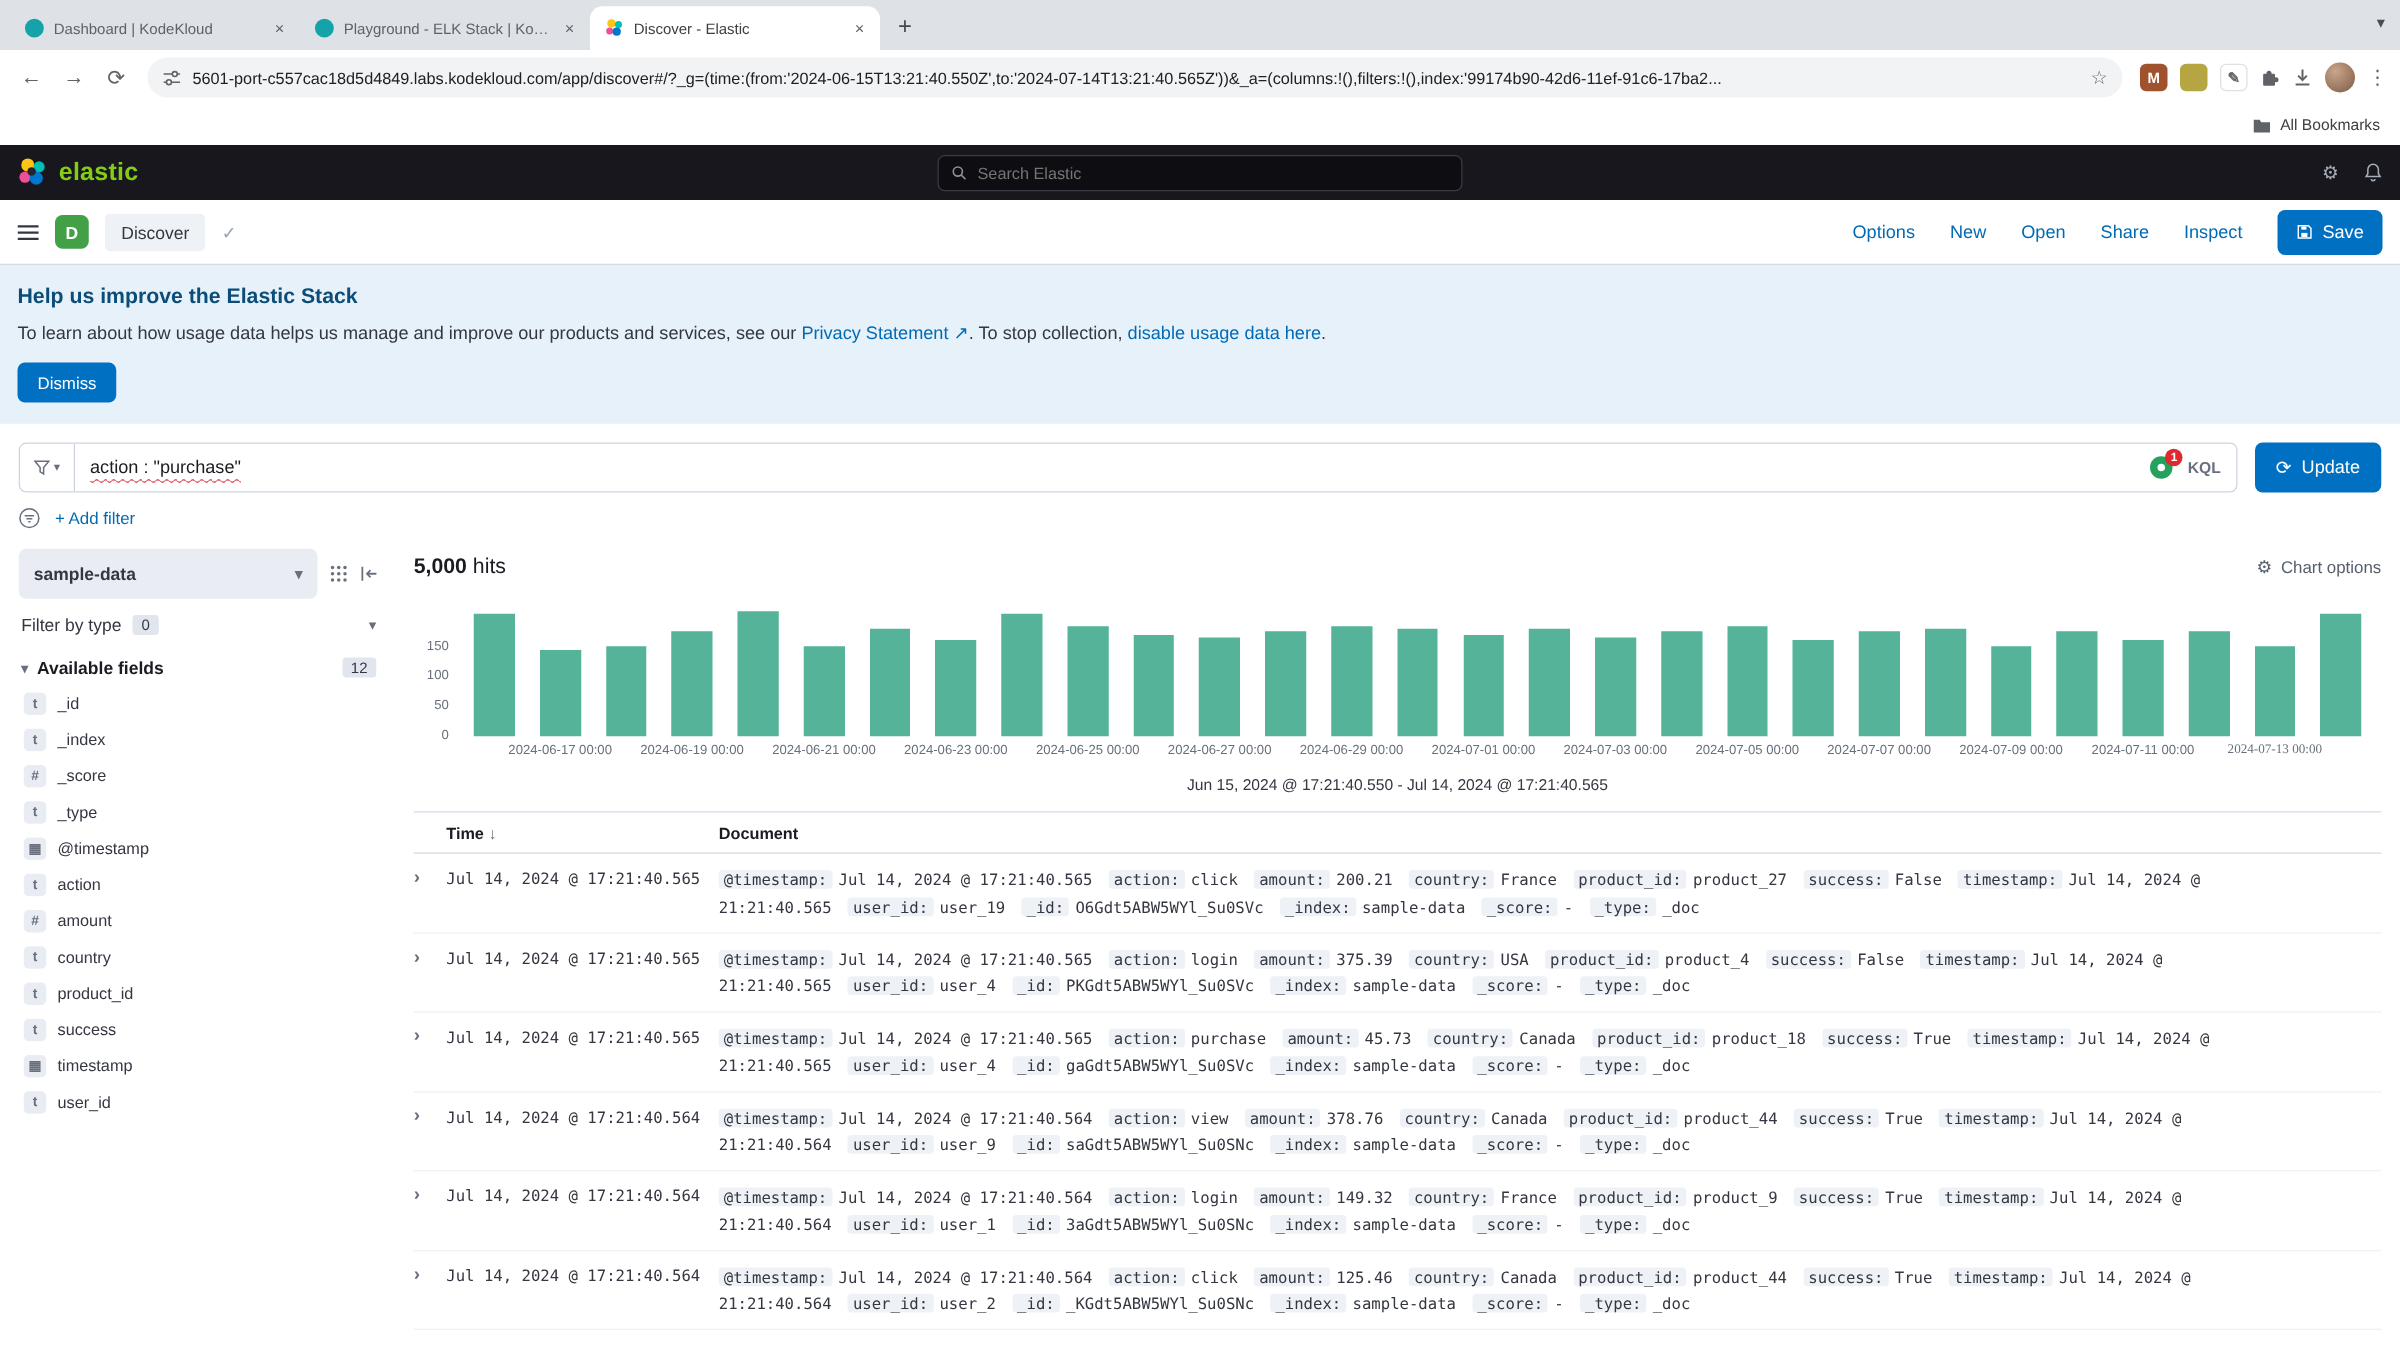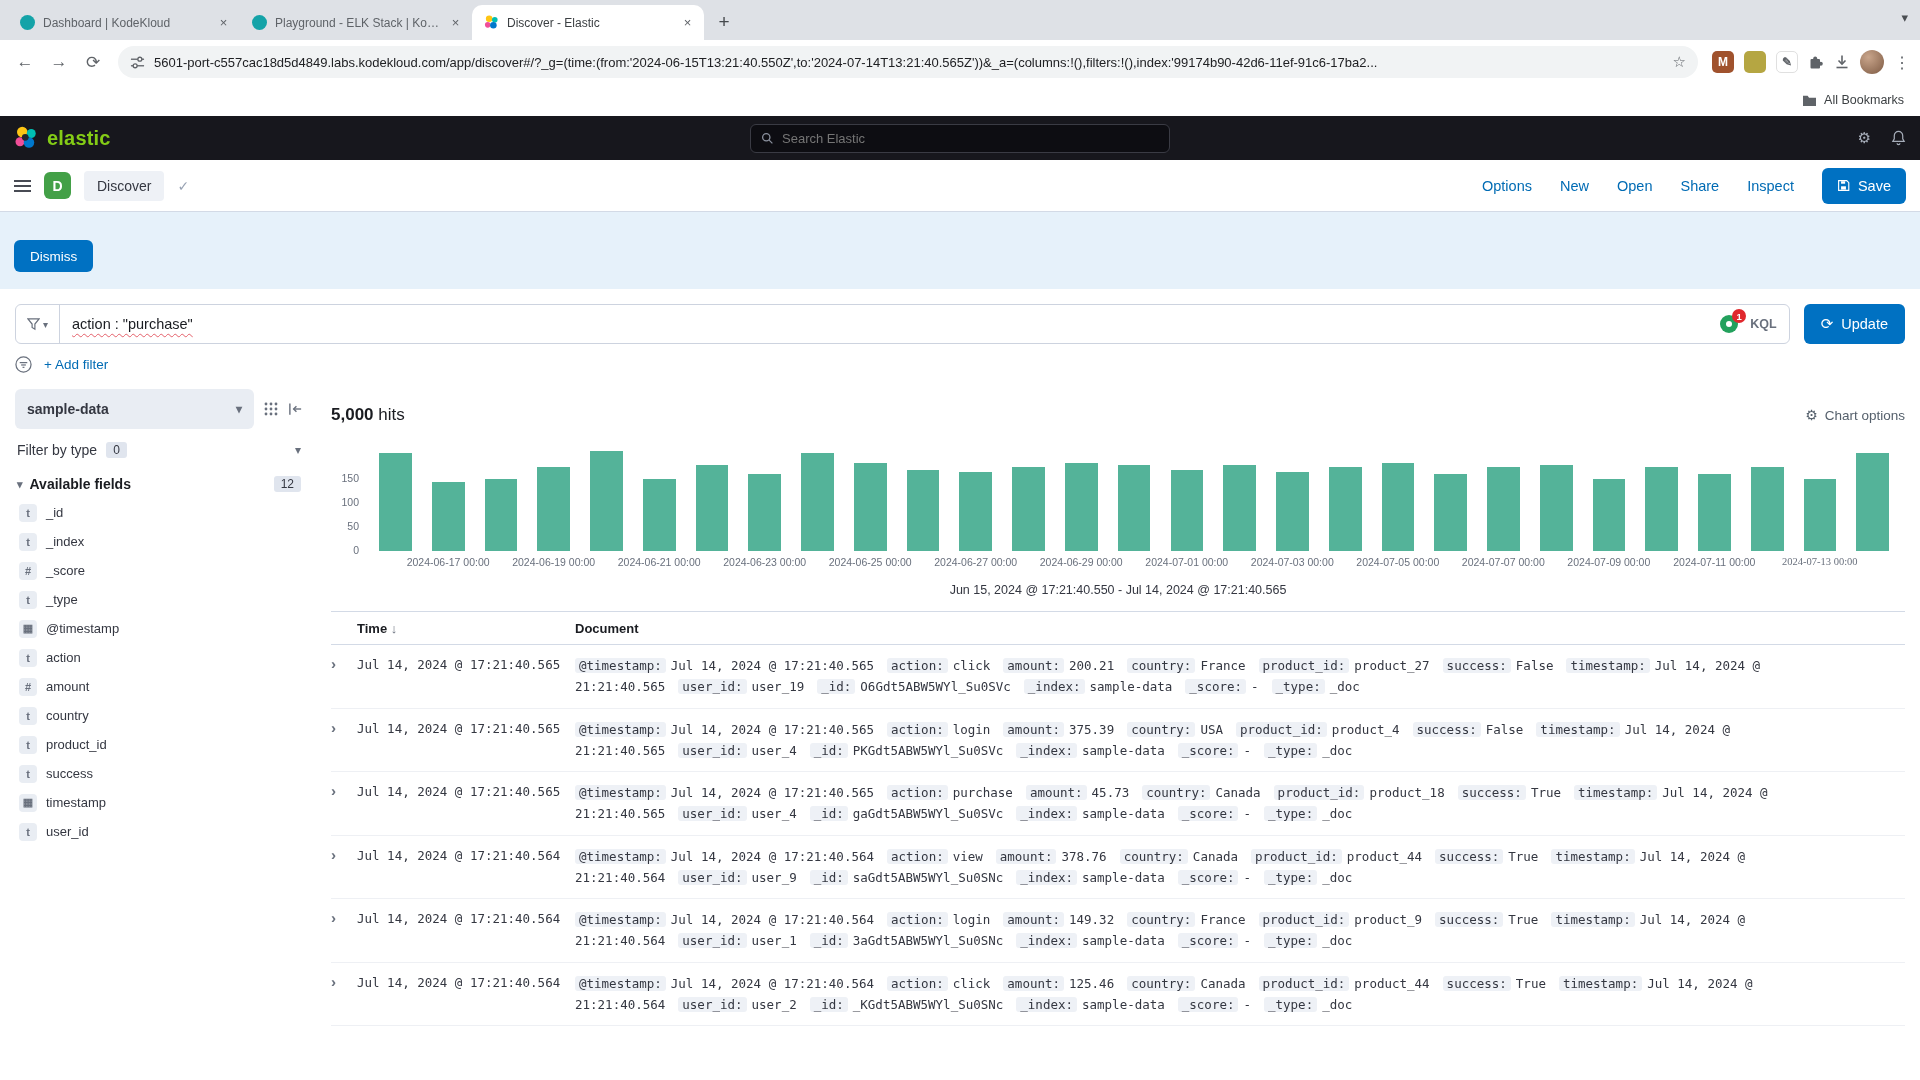--- a/index.html
+++ b/index.html
@@ -76,21 +76,21 @@
   .badge{background:#e0e5ee;border-radius:3px;padding:1px 7px;font-size:12px;color:#343741}
   .filtertype .caret{margin-left:auto;color:#69707d;font-size:12px}
   .availrow{display:flex;align-items:center;margin-top:18px;gap:7px;font-size:14px;font-weight:700;color:#1a1c21;padding:0 2px}
   .availrow .badge{margin-left:auto;font-weight:400}
   .fieldlist{margin-top:6px}
   .field-item{display:flex;align-items:center;gap:9px;padding:5.5px 4px;font-size:13px;color:#343741;cursor:pointer}
   .fticon{width:18px;height:18px;border-radius:4px;background:#e9edf3;color:#69707d;font-size:11px;font-weight:700;display:flex;align-items:center;justify-content:center;flex:none}
 
   
   .main{flex:1;min-width:0;padding-left:16px}
-  .mainhead{display:flex;align-items:center;margin-top:16px}
+  .mainhead{display:flex;align-items:center;margin-top:4px}
   .hits{font-size:17px;color:#1a1c21}
   .hits .n{font-weight:700}
   .chartopts{margin-left:auto;display:flex;gap:7px;color:#55606c;font-size:13.5px;align-items:center;cursor:pointer}
   .chart{margin-top:16px;position:relative;padding-left:38px;padding-right:6px}
   .yaxis{position:absolute;left:0;top:0;width:32px;height:110px}
   .ytick{position:absolute;right:4px;font-size:10.5px;color:#69707d}
   .plot{height:110px;display:flex;align-items:flex-end}
   .bar-slot{flex:1;display:flex;justify-content:center}
   .bar{width:62%;background:#54b399}
   .xaxis{position:relative;height:15px;margin-top:5px}
@@ -250,20 +250,24 @@
             <rect x="5" y="9" width="6" height="4" fill="#fff"></rect>
             <rect x="5" y="2.8" width="5" height="3" fill="#fff"></rect>
           </svg>
       </span>
       <span>Save</span>
     </button>
   </div>
 </div>
 
 <div class="banner">
+  <div class="banner-title">Help us improve the Elastic Stack</div>
+  <div class="banner-body">
+    <span>To learn about how usage data helps us manage and improve our products and services, see our </span><span class="blink">Privacy Statement</span> <span class="blink">↗</span><span>. To stop collection, </span><span class="blink">disable usage data here</span><span>.</span>
+  </div>
   <button class="dismissbtn">Dismiss</button>
 </div>
 
 <div class="querybar">
   <div class="qgroup">
     <div class="qbtn">
       <svg width="13" height="13" viewBox="0 0 14 14">
           <path d="M1 1h12L8.5 6.5V12l-3-1.8V6.5z" fill="none" stroke="#69707d" stroke-width="1.3"></path>
         </svg>
       <span style="font-size:10px">▾</span>

